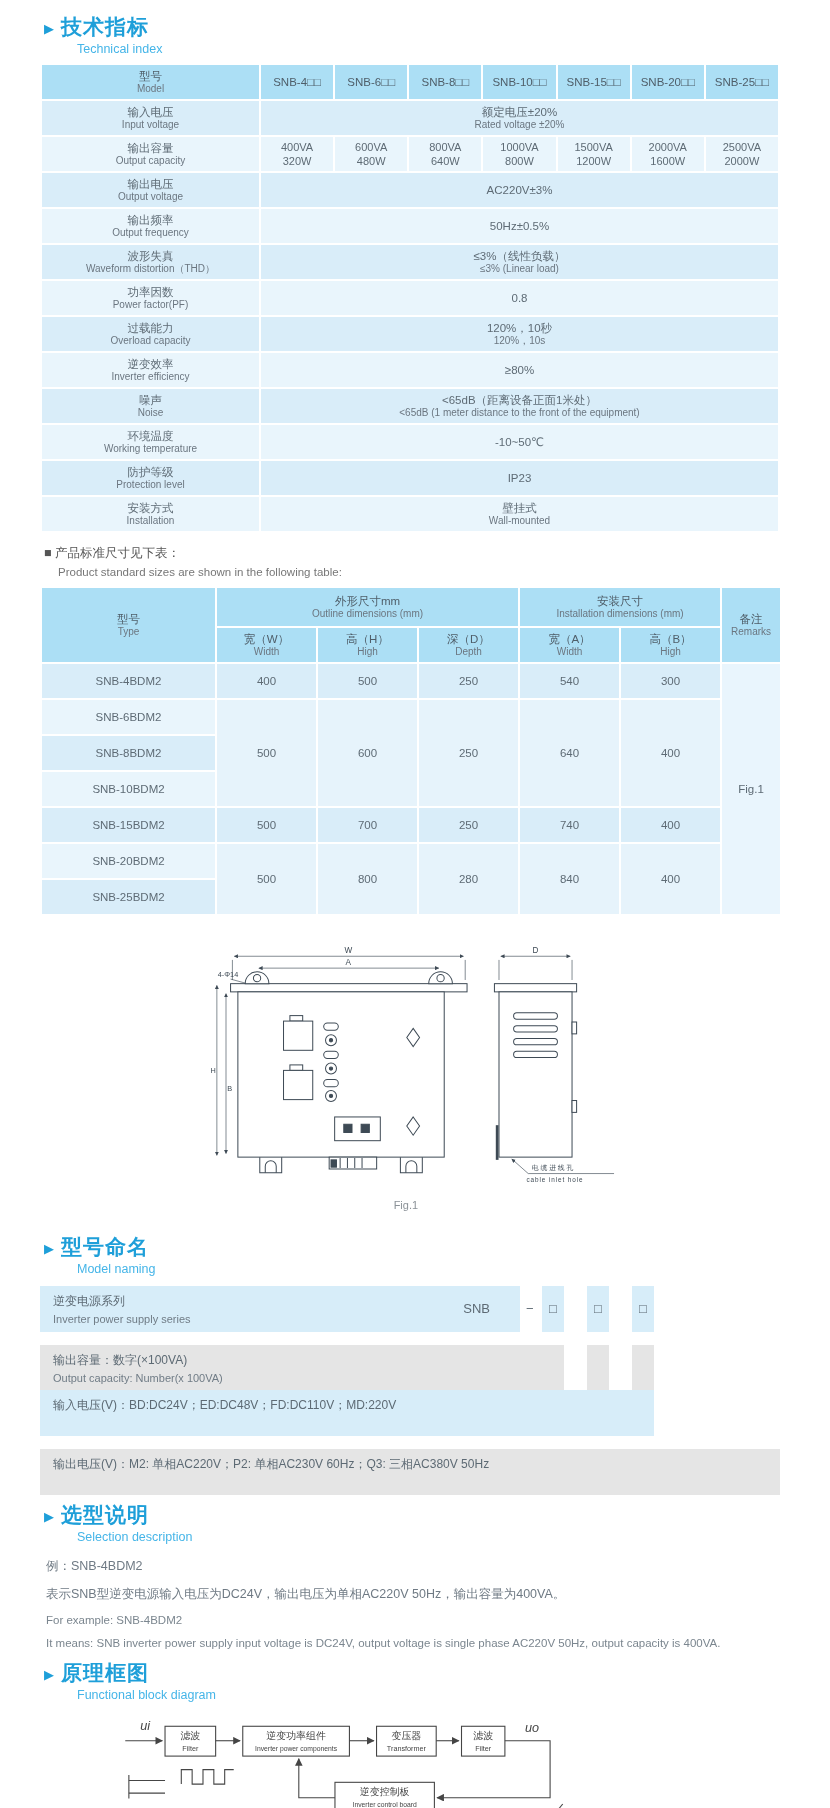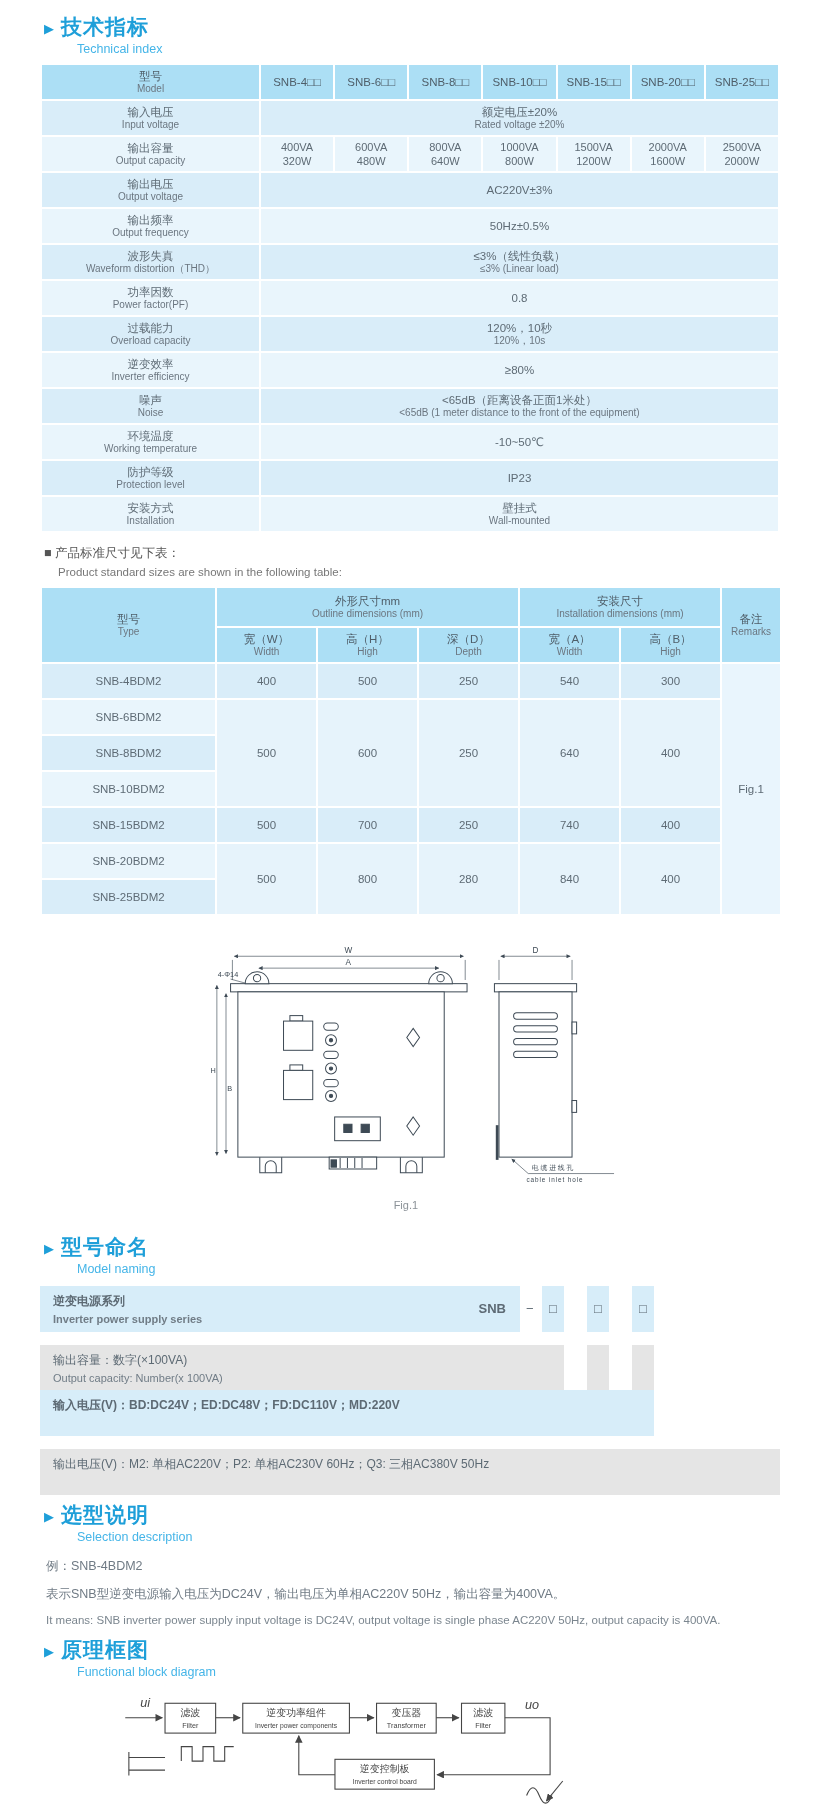--- a/index.html
+++ b/index.html
@@ -40,25 +40,25 @@
   .dim td.rk{background:#e9f5fd;font-size:11.5px;}
 
   
   .figwrap{margin:22px 0 0 205px;width:420px;}
   .fig-svg text{font-family:"Liberation Sans",sans-serif;}
 
   
   .naming{margin:10px 0 0 40px;width:740px;}
   .nrow{position:relative;height:46px;margin-bottom:6px;}
   .nbar{position:absolute;left:0;top:0;height:100%;box-sizing:border-box;padding:7px 0 0 13px;}
-  .nbar.blue,.nbox.blue{background:#d7edf9;font-weight:bold;}
+  .nbar.blue,.nbox.blue{background:#d7edf9;}
   .nbar.gray,.nbox.gray{background:#e5e5e5;margin-top:7px;}
   .nzh{font-size:12px;color:#5d6a74;}
   .nen{font-size:11px;color:#707c86;margin-top:3px;}
-  .nsnb{position:absolute;right:14px;top:15px;font-size:13px;color:#5d6a74;}
+  .nsnb{position:absolute;right:30px;top:15px;font-size:13px;color:#5d6a74;}
   .ndash{position:absolute;left:486px;top:15px;font-size:13px;color:#5d6a74;}
   .nbox{position:absolute;top:0;width:22px;height:100%;text-align:center;line-height:46px;font-size:13px;color:#5d6a74;}
 
   
   .sel{margin:14px 0 0 46px;}
   .sel-zh{font-size:12.5px;color:#6f7a84;margin-bottom:11px;}
   .sel-en{font-size:11.5px;color:#7b868f;margin-bottom:11px;}
 
   
   .bdwrap{margin:8px 0 0 118px;}
@@ -481,20 +481,21 @@
   <div class="sec-head" style="margin-top:14px">
     <span class="tri">▶</span>
     <div>
       <div class="sec-zh">选型说明</div>
       <div class="sec-en">Selection description</div>
     </div>
   </div>
   <div class="sel">
     <div class="sel-zh">例：SNB-4BDM2</div>
     <div class="sel-zh">表示SNB型逆变电源输入电压为DC24V，输出电压为单相AC220V 50Hz，输出容量为400VA。</div>
+    <div class="sel-en">For example: SNB-4BDM2</div>
     <div class="sel-en">It means: SNB inverter power supply input voltage is DC24V, output voltage is single phase AC220V 50Hz, output capacity is 400VA.</div>
   </div>
 
   <div class="sec-head" style="margin-top:10px">
     <span class="tri">▶</span>
     <div>
       <div class="sec-zh">原理框图</div>
       <div class="sec-en">Functional block diagram</div>
     </div>
   </div>

